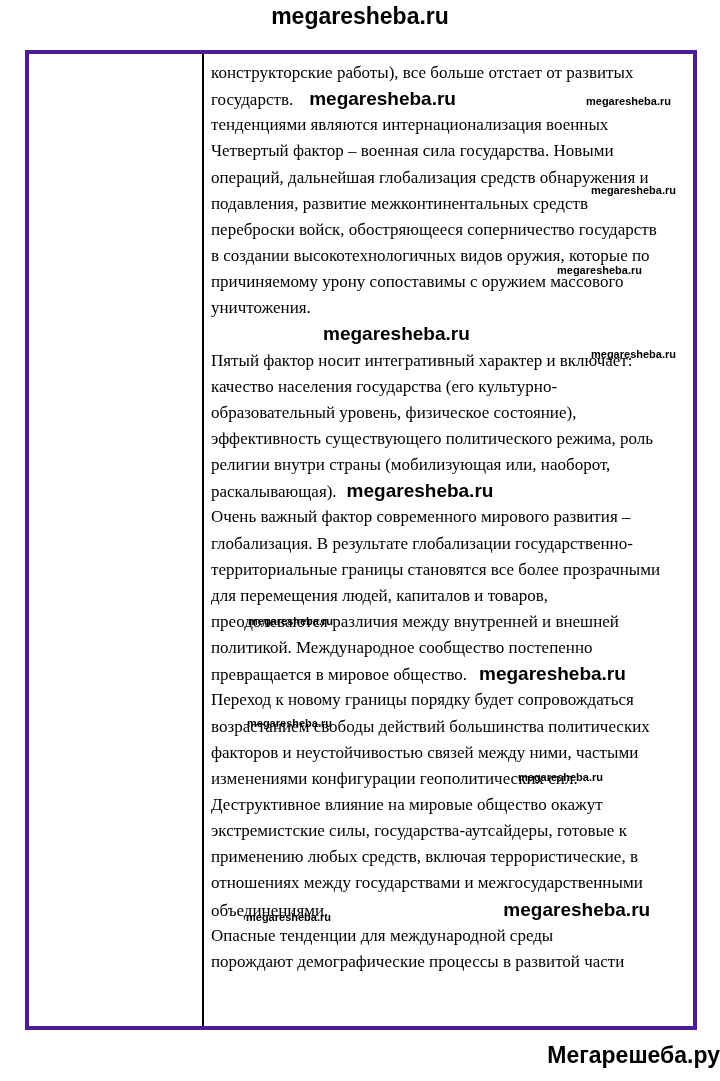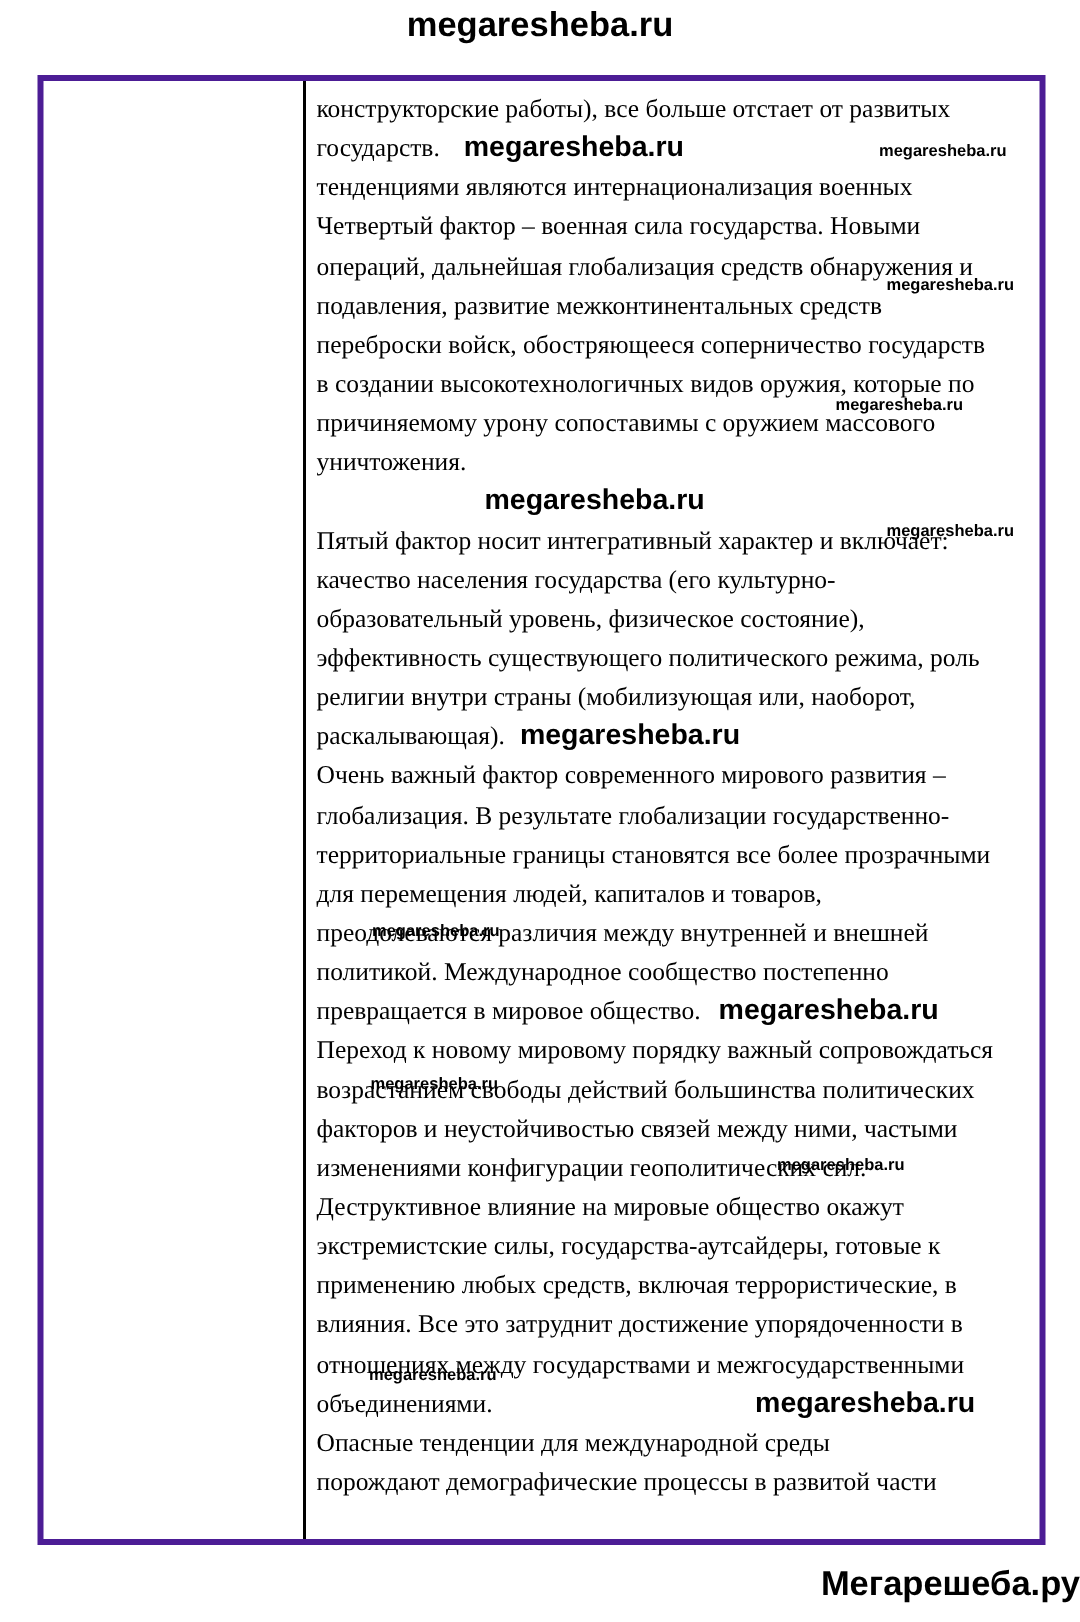--- a/index.html
+++ b/index.html
@@ -78,28 +78,27 @@
           <div class="line"><span class="seg body-text">эффективность существующего политического режима, роль</span></div>
           <div class="line"><span class="seg body-text">религии внутри страны (мобилизующая или, наоборот,</span></div>
           <div class="line"><span class="seg body-text">раскалывающая).</span><span class="seg wm-inline" style="margin-left: 10px;">megaresheba.ru</span></div>
           <div class="line"><span class="seg body-text">Очень важный фактор современного мирового развития –</span></div>
           <div class="line"><span class="seg body-text">глобализация. В результате глобализации государственно-</span></div>
           <div class="line"><span class="seg body-text">территориальные границы становятся все более прозрачными</span></div>
           <div class="line"><span class="seg body-text">для перемещения людей, капиталов и товаров,</span></div>
           <div class="line"><span class="seg body-text">преодолеваются различия между внутренней и внешней</span></div>
           <div class="line"><span class="seg body-text">политикой. Международное сообщество постепенно</span></div>
           <div class="line"><span class="seg body-text">превращается в мировое общество.</span><span class="seg wm-inline" style="margin-left: 12px;">megaresheba.ru</span></div>
-          <div class="line"><span class="seg body-text">Переход к новому мировому порядку важный сопровождаться</span></div>
+          <div class="line"><span class="seg body-text">Переход к новому границы порядку будет сопровождаться</span></div>
           <div class="line"><span class="seg body-text">возрастанием свободы действий большинства политических</span></div>
           <div class="line"><span class="seg body-text">факторов и неустойчивостью связей между ними, частыми</span></div>
           <div class="line"><span class="seg body-text">изменениями конфигурации геополитических сил.</span></div>
           <div class="line"><span class="seg body-text">Деструктивное влияние на мировые общество окажут</span></div>
           <div class="line"><span class="seg body-text">экстремистские силы, государства-аутсайдеры, готовые к</span></div>
           <div class="line"><span class="seg body-text">применению любых средств, включая террористические, в</span></div>
-          <div class="line"><span class="seg body-text">влияния. Все это затруднит достижение упорядоченности в</span></div>
           <div class="line"><span class="seg body-text">отношениях между государствами и межгосударственными</span></div>
           <div class="line"><span class="seg body-text">объединениями.</span><span class="seg wm-inline" style="margin-left: 175px;">megaresheba.ru</span></div>
           <div class="line"><span class="seg body-text">Опасные тенденции для международной среды</span></div>
           <div class="line"><span class="seg body-text">порождают демографические процессы в развитой части</span></div>
         </div>
     </div>
   </div>
 
   <div>
       <div class="wm-small" style="left: 586px; top: 95px;">megaresheba.ru</div>

